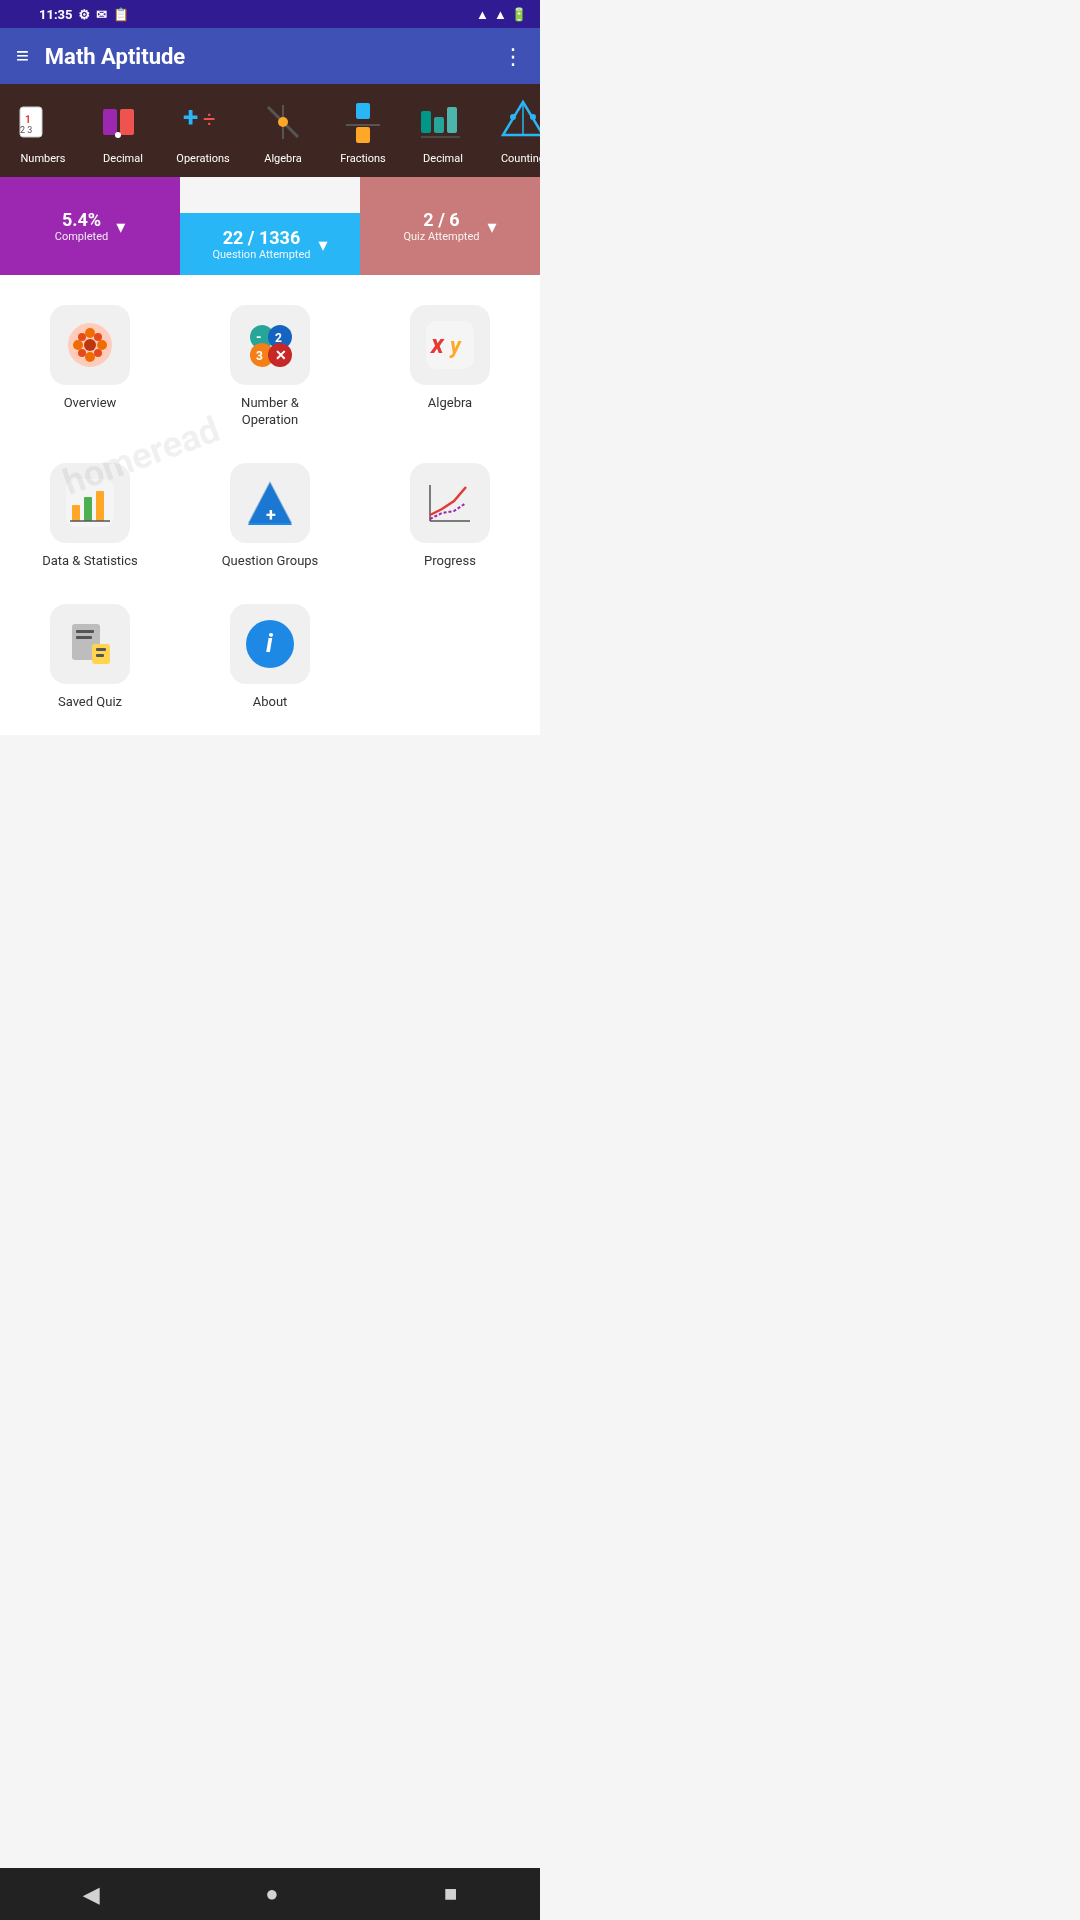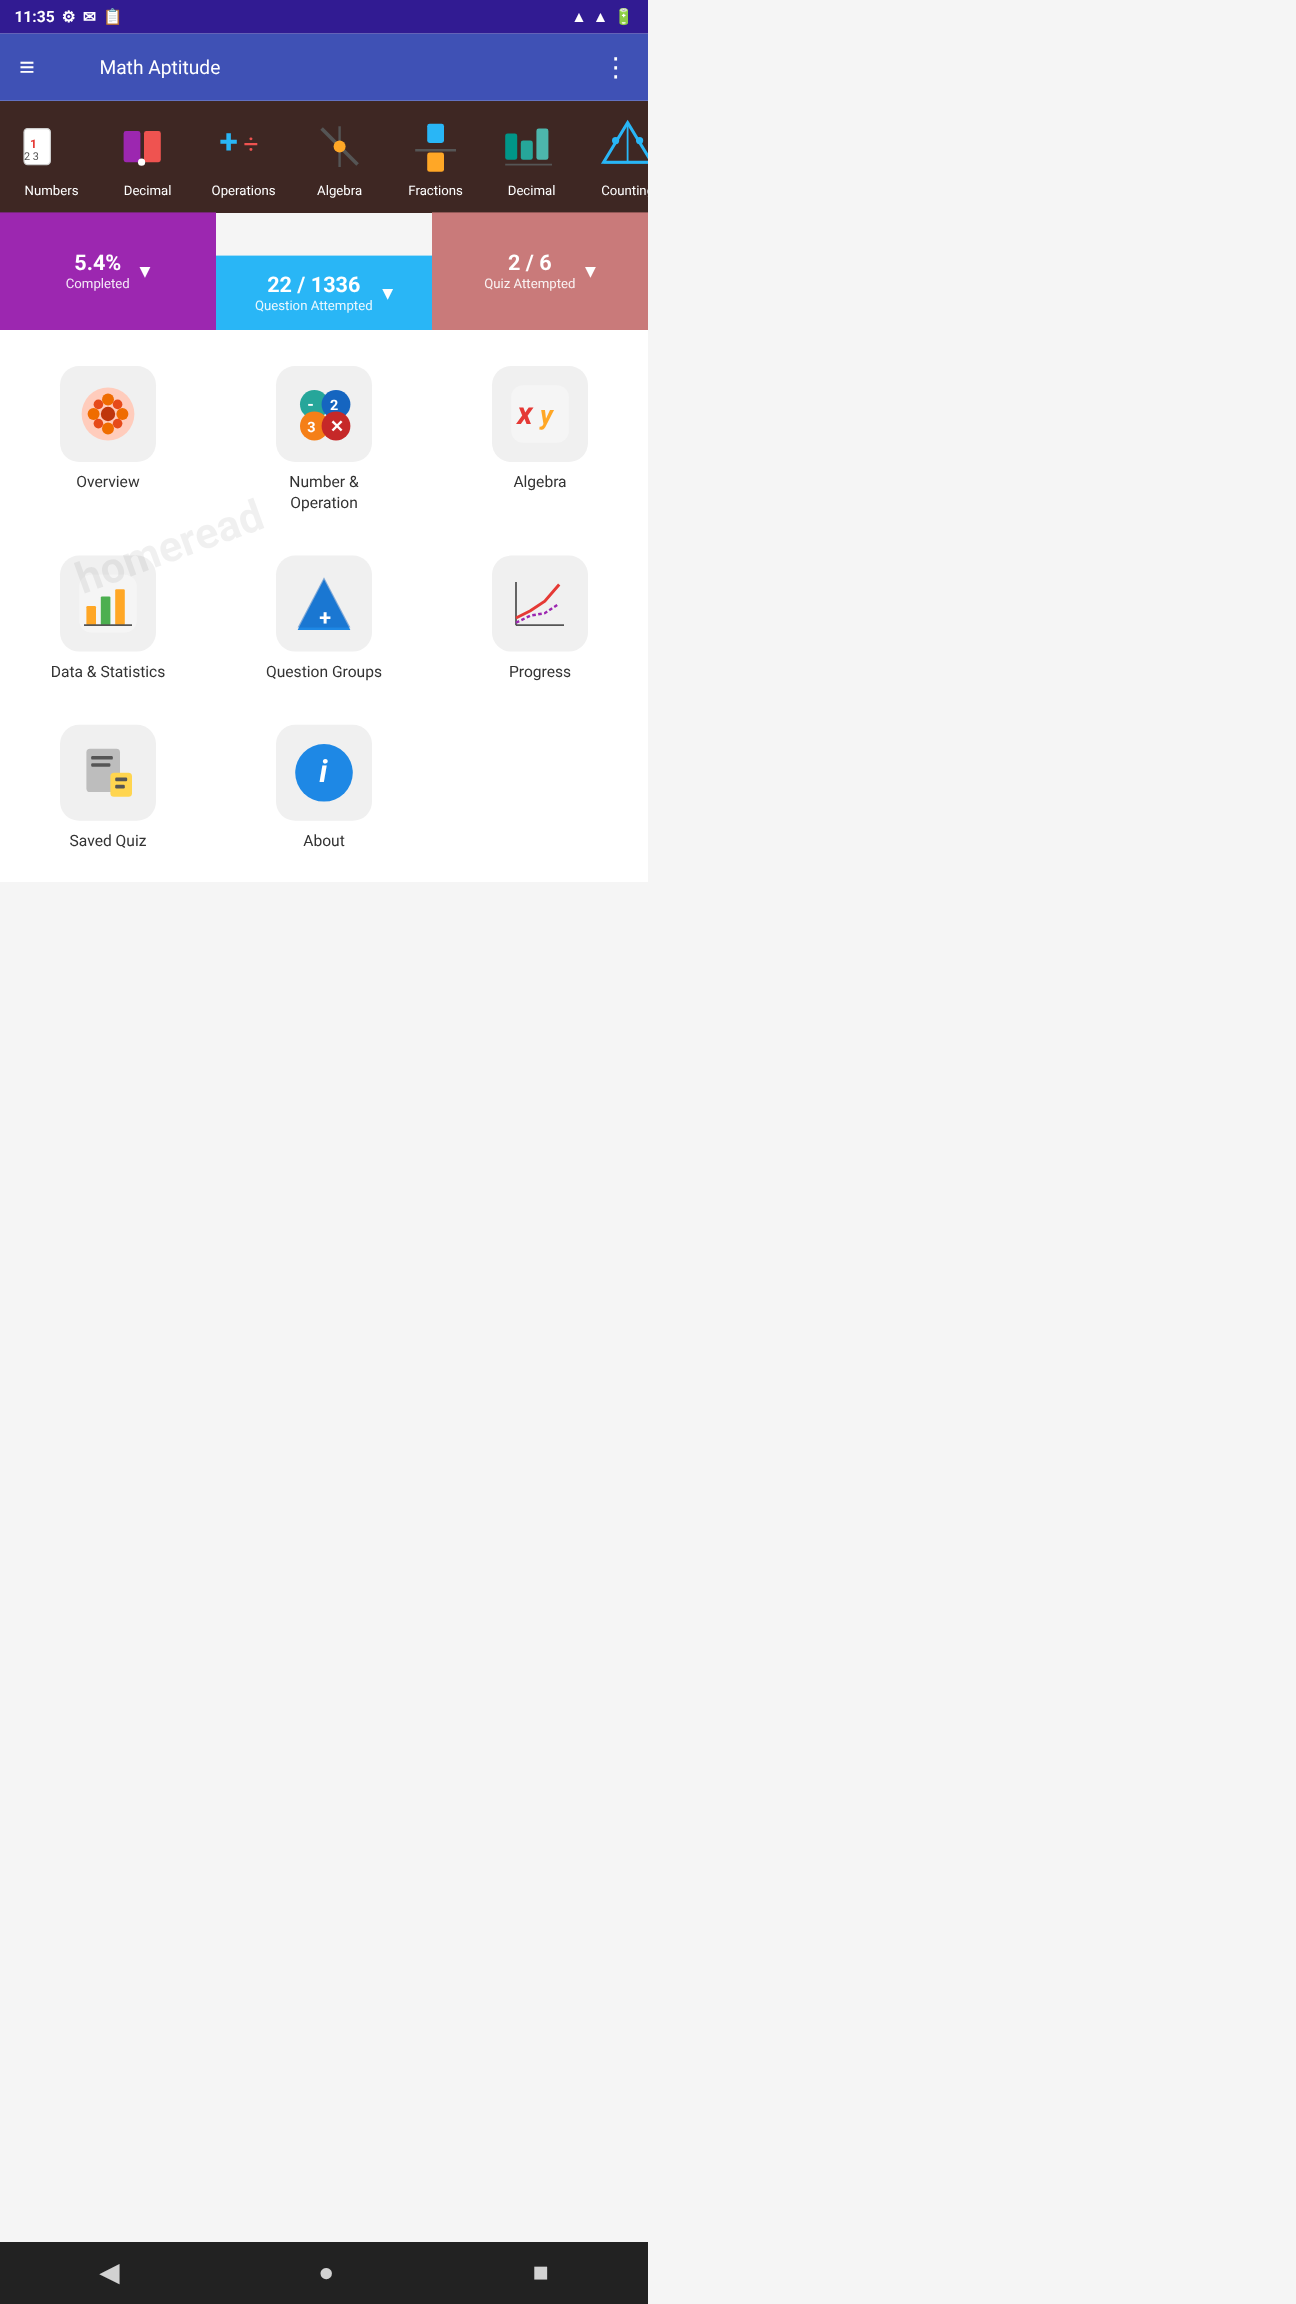--- a/index.html
+++ b/index.html
@@ -18,34 +18,34 @@
       background: #311b92;
       height: 28px;
       display: flex;
       align-items: center;
       justify-content: space-between;
       padding: 0 12px;
       color: white;
       font-size: 13px;
       font-weight: bold;
     }
-    .status-bar-left { display: flex; align-items: center; gap: 6px; }
+    .status-bar-left { display: flex; align-items: center; gap: 6px; margin-left: 27px; }
     .status-bar-right { display: flex; align-items: center; gap: 5px; }
 
     
     .top-bar {
       background: #3f51b5;
       height: 56px;
       display: flex;
       align-items: center;
       padding: 0 16px;
       color: white;
     }
     .top-bar-menu { font-size: 22px; margin-right: 16px; cursor: pointer; }
-    .top-bar-title { font-size: 16px; font-weight: 400; flex: 1; margin-left: 38px; }
+    .top-bar-title { font-size: 22px; font-weight: 700; flex: 1; }
     .top-bar-more { font-size: 22px; cursor: pointer; }
 
     
     .category-scroll {
       background: #3e2723;
       padding: 12px 8px;
       display: flex;
       gap: 10px;
       overflow-x: auto;
       scrollbar-width: none;

